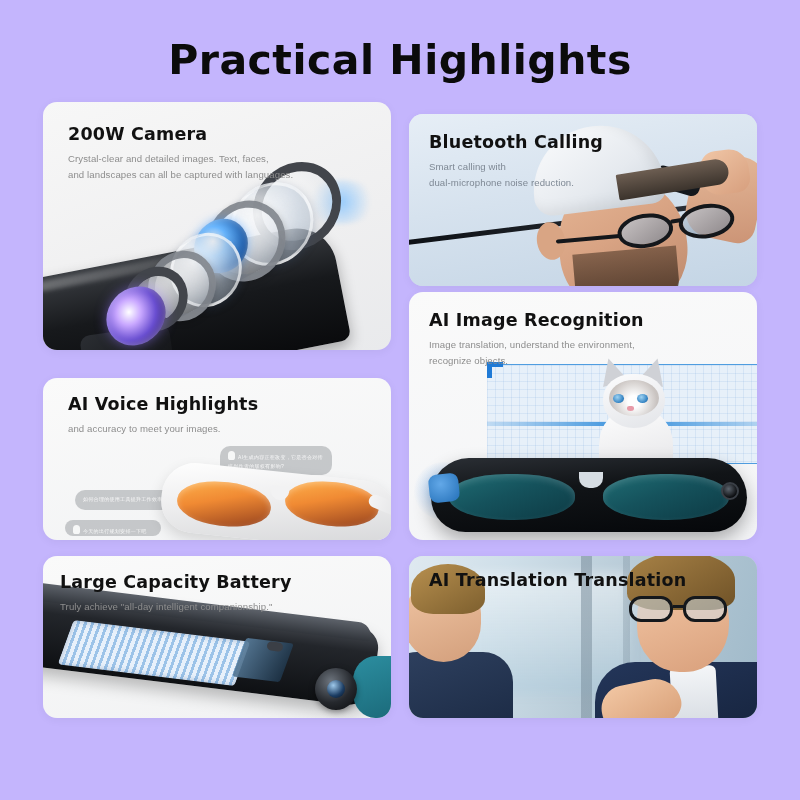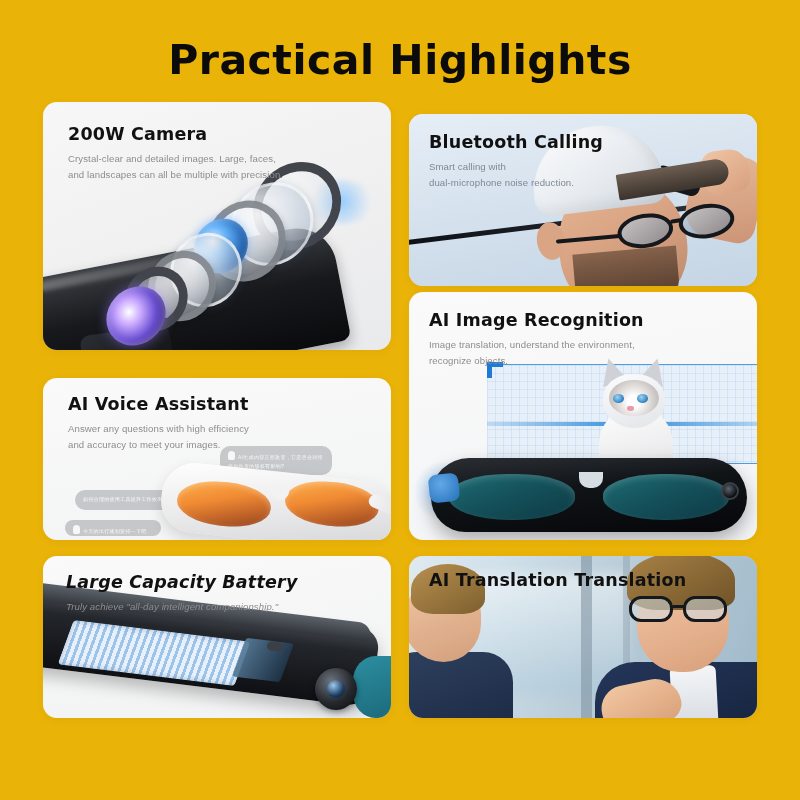--- a/index.html
+++ b/index.html
@@ -3,21 +3,21 @@
 <meta charset="utf-8">
 <title>Practical Highlights</title>
 <style>
   * { box-sizing: border-box; margin: 0; padding: 0; }
   html, body {
     width: 800px; height: 800px;
     background: #ffffff;
     font-family: "Liberation Sans", sans-serif;
     overflow: hidden;
   }
-  .page { position: relative; width: 800px; height: 800px; background: #eab308; }
+  .page { position: relative; width: 800px; height: 800px; background: #c4b5fd; }
 
   .page-title {
     position: absolute;
     top: 36px; left: 0; width: 800px;
     text-align: center;
     font-size: 41px;
     font-weight: 700;
     letter-spacing: 0.5px;
     color: #0b0b0b;
     font-family: "DejaVu Sans", sans-serif;
@@ -326,21 +326,21 @@
     position:absolute; left:206px; top:40px; width:62px; height:13px;
     background: linear-gradient(90deg,#f4f4f5,#d6d7d9);
     border-radius: 7px; transform: rotate(22deg);
   }
 
   
   #card-battery {
     left: 43px; top: 556px; width: 348px; height: 162px;
     background: linear-gradient(170deg,#fafafa,#f1f2f3);
   }
-  #card-battery .card-text { left: 23px; top: 16px; font-style: italic; }
+  #card-battery .card-text { left: 17px; top: 16px; }
 
   .temple-arm {
     position:absolute; left:-26px; top:52px; width:360px; height:78px;
     background: linear-gradient(180deg,#4a4e55 0%,#23262b 30%,#0e1013 100%);
     border-radius: 8px 20px 26px 10px;
     transform: rotate(7deg); z-index:12;
     box-shadow: 0 8px 16px rgba(0,0,0,.25);
   }
   .temple-top {
     position:absolute; left:-26px; top:46px; width:356px; height:18px;
@@ -479,22 +479,22 @@
       <div class="lens ring" style="left:162px; top:100px; width:82px; height:78px;"></div>
       <div class="lens blue" style="left:150px; top:118px; width:56px; height:52px;"></div>
       <div class="lens glass" style="left:126px; top:132px; width:74px; height:72px;"></div>
       <div class="lens ring" style="left:104px; top:150px; width:70px; height:68px;"></div>
       <div class="lens darkring" style="left:80px; top:166px; width:66px; height:62px;"></div>
       <div class="lens violet" style="left:62px; top:186px; width:62px; height:56px;"></div>
     </div>
     <div class="card-text">
       <div class="card-title">200W Camera</div>
       <div class="card-desc">
-        <div>Crystal-clear and detailed images. Large, faces,</div>
-        <div>and landscapes can all be multiple with precision.</div>
+        <div>Crystal-clear and detailed images. Text, faces,</div>
+        <div>and landscapes can all be captured with languages.</div>
       </div>
     </div>
   </section>
 
   <section class="card shadowed" id="card-bluetooth">
     <div class="golf-scene">
       <div class="sky"></div>
       <div class="golf-club"></div>
       <div class="arm"></div>
       <div class="hand"></div>
@@ -566,23 +566,22 @@
 
     <div class="white-glasses">
       <div class="wg-frame"></div>
       <div class="wg-lens l"></div>
       <div class="wg-lens r"></div>
       <div class="wg-bridge"></div>
       <div class="wg-temple"></div>
     </div>
 
     <div class="card-text">
-      <div class="card-title">AI Voice Assistant</div>
+      <div class="card-title">AI Voice Highlights</div>
       <div class="card-desc">
-        <div>Answer any questions with high efficiency</div>
         <div>and accuracy to meet your images.</div>
       </div>
     </div>
   </section>
 
   <section class="card shadowed" id="card-battery">
     <div class="batt-lens-edge"></div>
     <div class="temple-arm"></div>
     <div class="temple-top"></div>
     <div class="battery-cells"></div>

